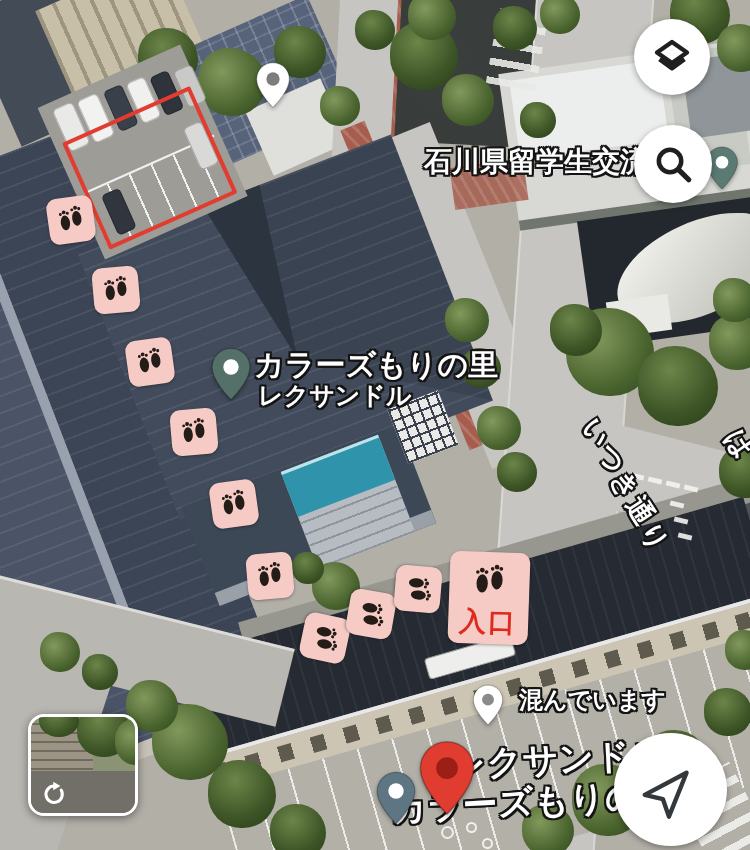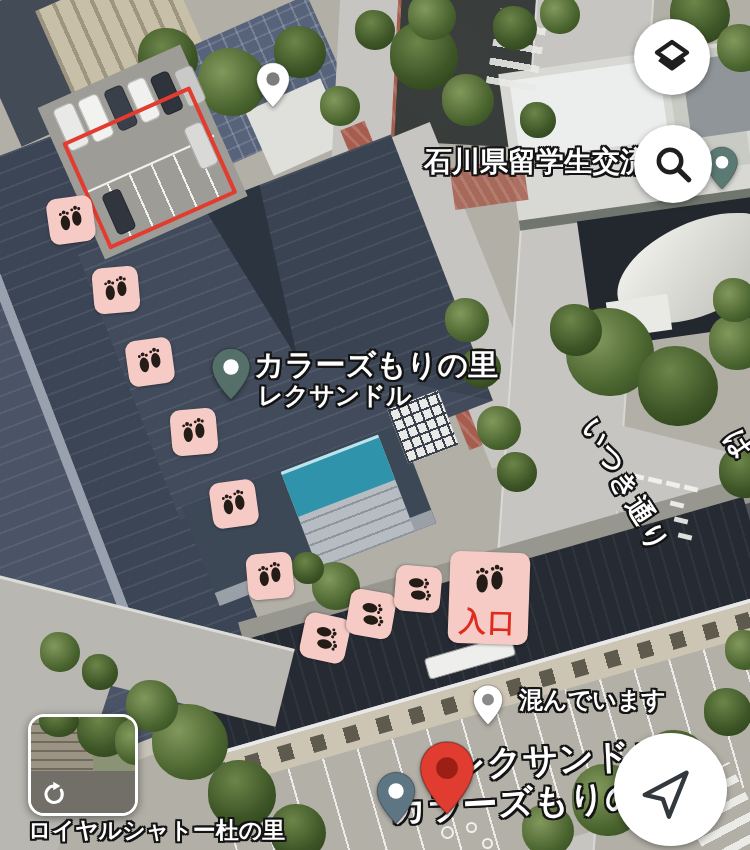--- a/index.html
+++ b/index.html
@@ -406,15 +406,14 @@
     <div class="abs tree tree-a" style="left:84px;top:2px;width:42px;height:46px;"></div>
     <div class="abs tree tree-b" style="left:8px;top:-14px;width:40px;height:34px;"></div>
     <div class="abs" style="left:0;bottom:0;width:100%;height:42px;background:#716f68;"></div>
     <span style="position:absolute;left:8px;bottom:5px;display:flex;">
       <svg width="28" height="28" viewBox="0 0 24 24" fill="none">
         <path d="M13 5.2 a7 7 0 1 0 6 3.4" stroke="#fff" stroke-width="2.6" stroke-linecap="round"></path>
         <polygon points="12.2,1.6 18.4,5.2 12.2,8.8" fill="#fff"></polygon>
       </svg>
     </span>
   </div>
-  <span class="maplabel" style="left:28px;top:817px;font-size:23px;">ロイヤルシャトー杜の里</span>
 
 </div>
 
 </body></html>

